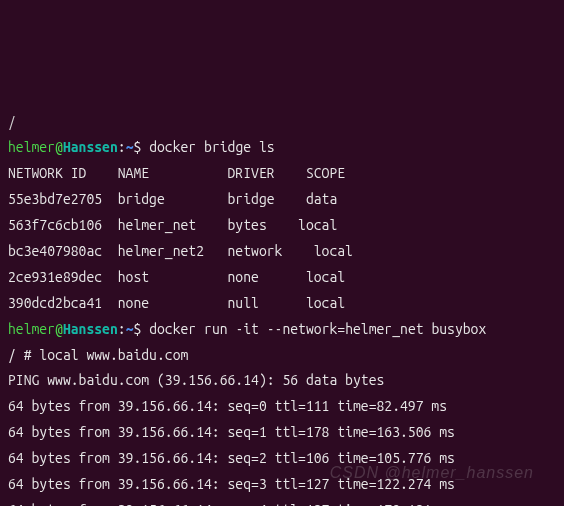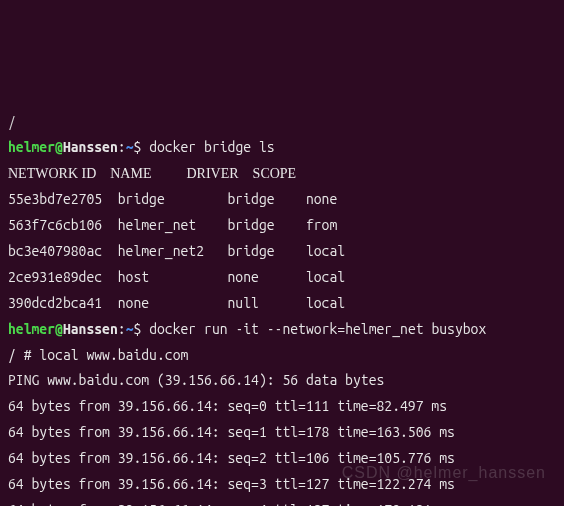--- a/index.html
+++ b/index.html
@@ -9,48 +9,49 @@
       font-family: 'Ubuntu Mono', 'DejaVu Sans Mono', monospace;
       font-size: 14px;
       padding: 6px 8px;
       width: 564px;
       height: 506px;
       line-height: 1.85;
       white-space: pre;
       overflow: hidden;
       position: relative;
     }
-    .user { color: #4bd84b; font-weight: bold; }
-    .host { color: #e5e5e5; font-weight: bold; }
+    .user { color: #4bd84b; font-weight: normal; }
+    .host { color: #14b8a6; font-weight: bold; }
     .path { color: #4a8de8; font-weight: bold; }
     .white { color: #e8e8e8; }
-    .table-header { font-weight: normal; font-family: Liberation Serif, serif; }
+    .table-header { font-weight: normal; }
     .table-row { }
     .watermark {
       position: absolute;
-      right: 18px;
+      right: 30px;
       bottom: 18px;
       color: rgba(200,200,200,0.22);
       font-size: 16px;
       letter-spacing: 1px;
       pointer-events: none;
       font-family: sans-serif;
+      font-style: italic;
     }
   </style>
 </head>
 <body>
 
 
 
 <div><span>/</span>
 <span class="user">helmer</span><span class="user">@</span><span class="host">Hanssen</span><span class="white">:</span><span class="path">~</span><span class="white">$ </span><span class="white">docker bridge ls</span>
 <span id="thead" class="white table-header">NETWORK ID    NAME          DRIVER    SCOPE</span>
-<span id="trow0" class="white table-row">55e3bd7e2705  bridge        bridge    none</span>
-<span id="trow1" class="white table-row">563f7c6cb106  helmer_net    bridge    from</span>
-<span id="trow2" class="white table-row">bc3e407980ac  helmer_net2   bridge    local</span>
+<span id="trow0" class="white table-row">55e3bd7e2705  bridge        bridge    data</span>
+<span id="trow1" class="white table-row">563f7c6cb106  helmer_net    bytes    local</span>
+<span id="trow2" class="white table-row">bc3e407980ac  helmer_net2   network    local</span>
 <span id="trow3" class="white table-row">2ce931e89dec  host          none      local</span>
 <span id="trow4" class="white table-row">390dcd2bca41  none          null      local</span>
 <span class="user">helmer</span><span class="user">@</span><span class="host">Hanssen</span><span class="white">:</span><span class="path">~</span><span class="white">$ </span><span class="white">docker run -it --network=helmer_net busybox</span>
 <span class="white">/ # local www.baidu.com</span>
 <span class="white">PING www.baidu.com (39.156.66.14): 56 data bytes</span>
 <span class="white">64 bytes from 39.156.66.14: seq=0 ttl=111 time=82.497 ms</span>
 <span class="white">64 bytes from 39.156.66.14: seq=1 ttl=178 time=163.506 ms</span>
 <span class="white">64 bytes from 39.156.66.14: seq=2 ttl=106 time=105.776 ms</span>
 <span class="white">64 bytes from 39.156.66.14: seq=3 ttl=127 time=122.274 ms</span>
 <span class="white">64 bytes from 39.156.66.14: seq=4 ttl=127 time=178.121 ms</span>

